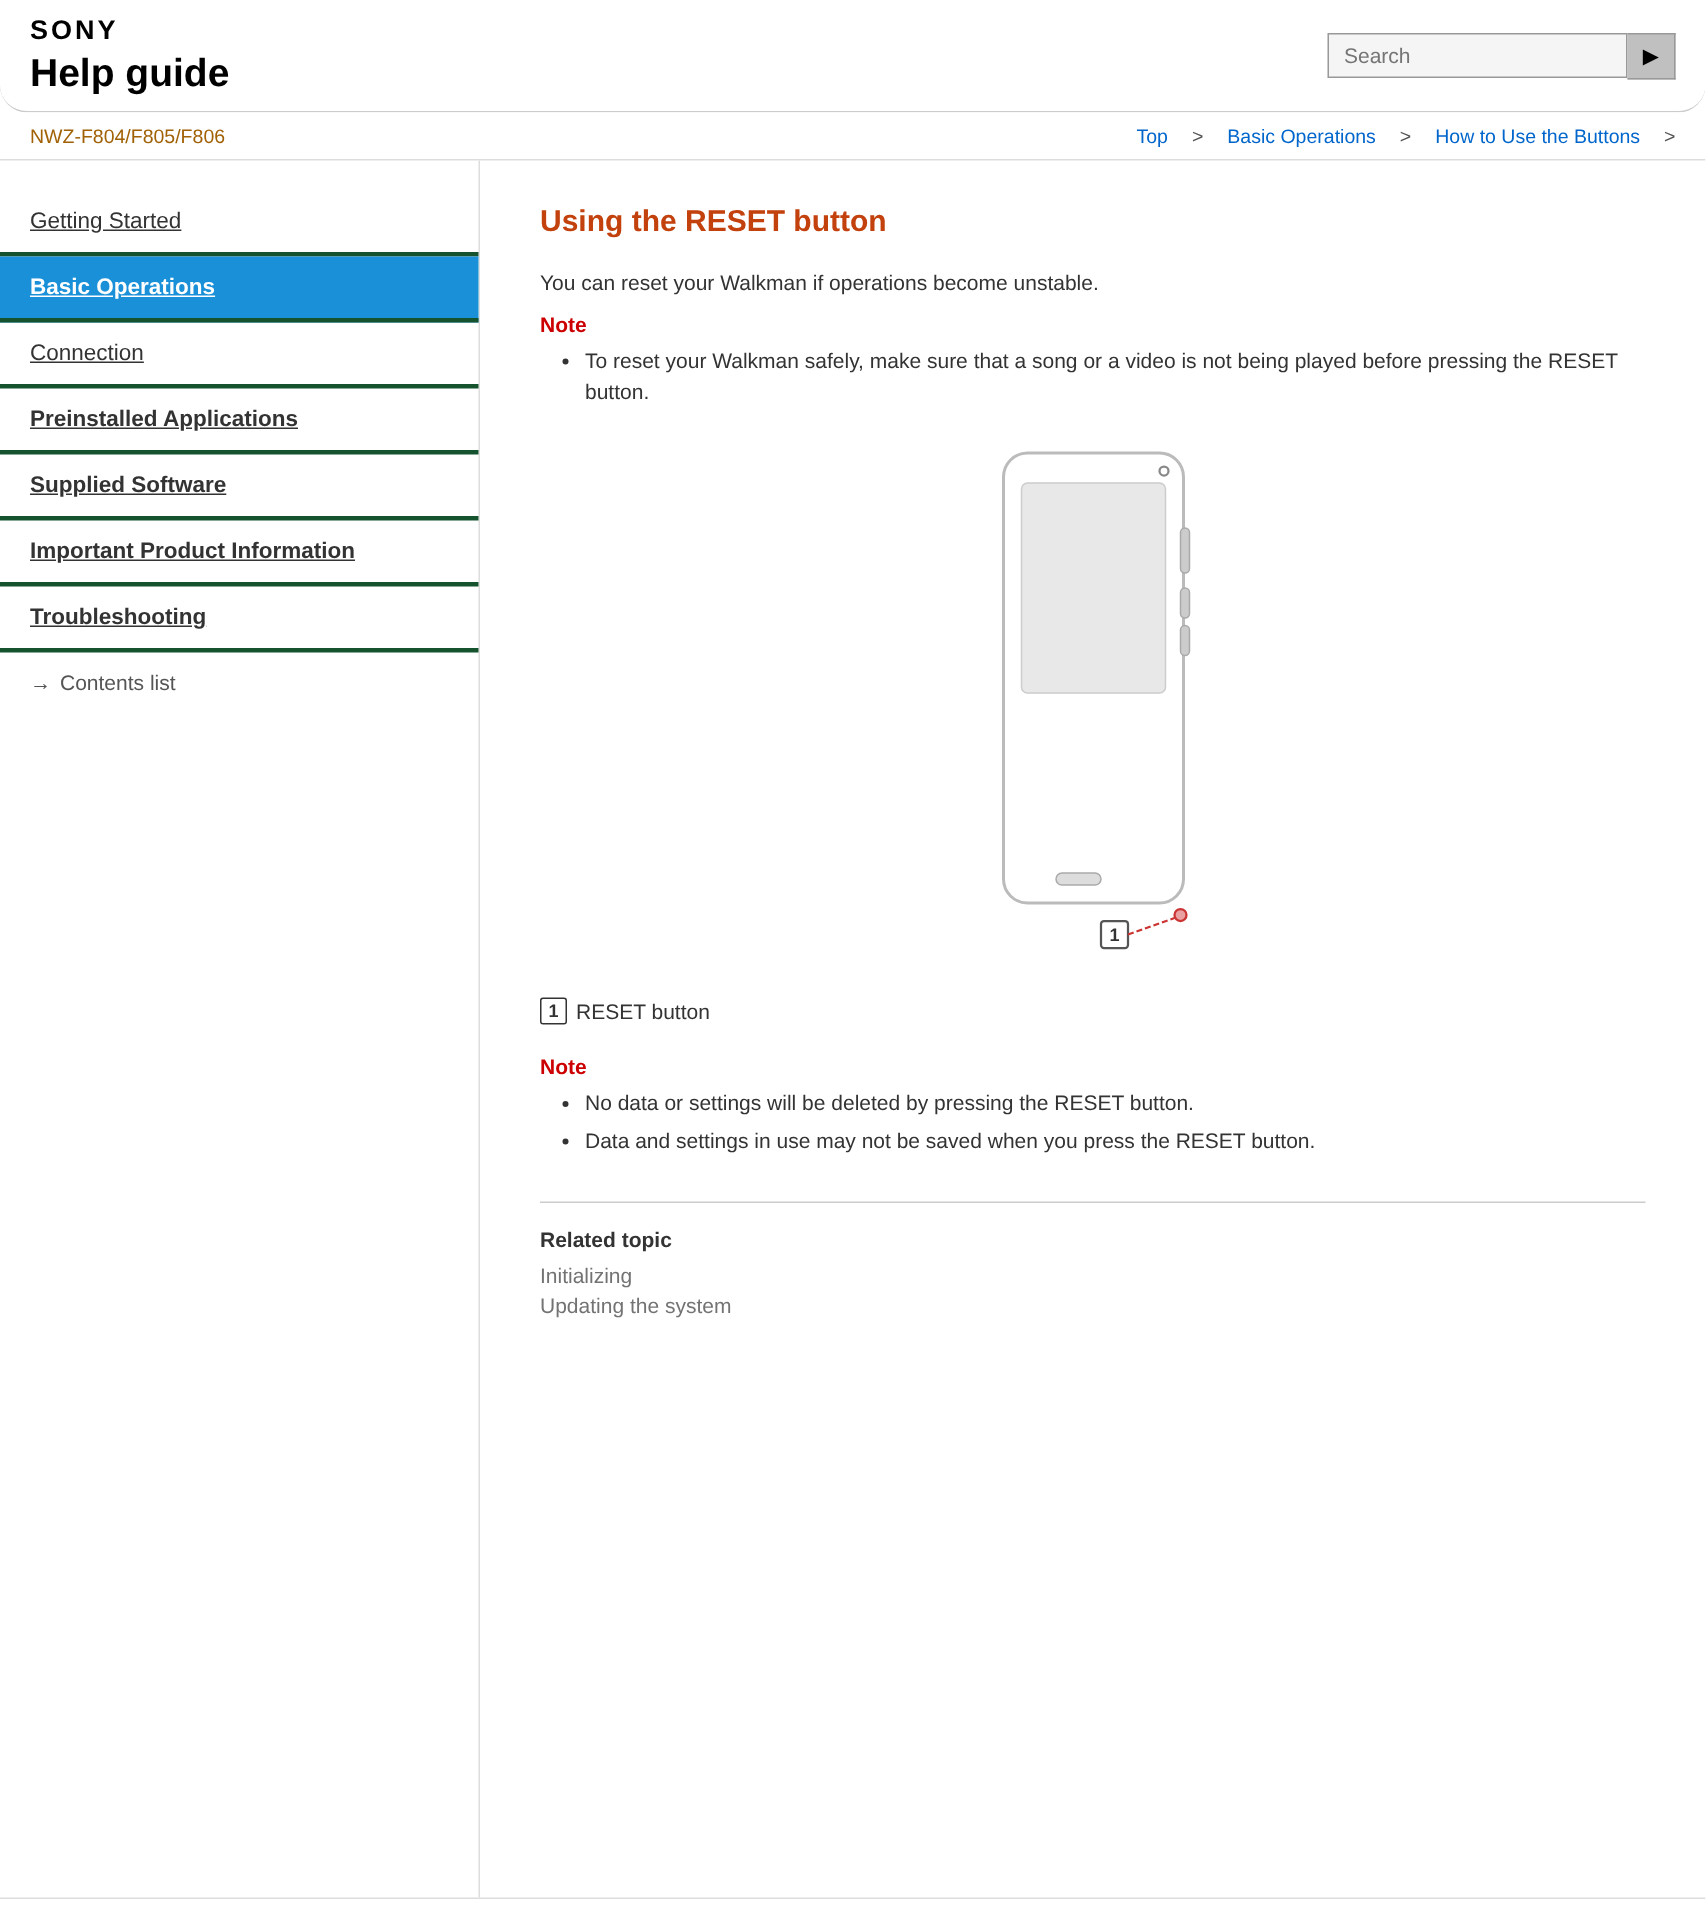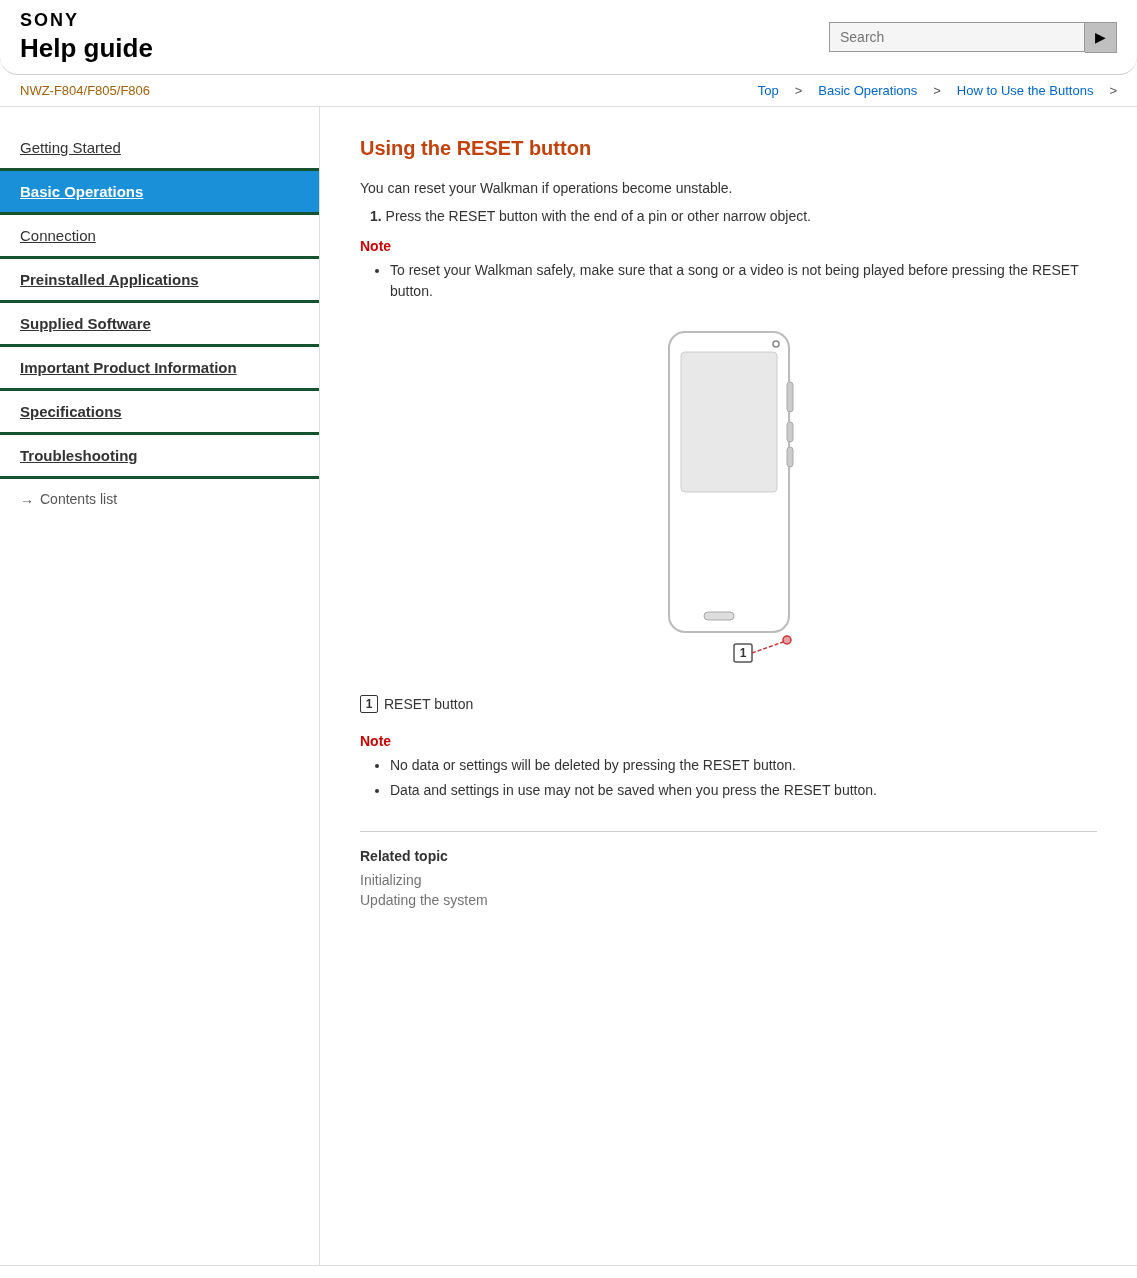--- a/index.html
+++ b/index.html
@@ -30,21 +30,21 @@
     }
     .header-right {
       display: flex;
       align-items: center;
       gap: 0;
     }
     .search-input {
       padding: 6px 10px;
       border: 1px solid #999;
       font-size: 14px;
-      width: 256px;
+      width: 200px;
       outline: none;
       background: #f5f5f5;
     }
     .search-button {
       padding: 6px 10px;
       border: 1px solid #999;
       border-left: none;
       background: #c0c0c0;
       cursor: pointer;
       font-size: 14px;
@@ -247,37 +247,32 @@
 
 <div class="main-layout">
 
   <nav class="sidebar">
     <div class="sidebar-item">Getting Started</div>
     <div class="sidebar-item active">Basic Operations</div>
     <div class="sidebar-item">Connection</div>
     <div class="sidebar-item bold">Preinstalled Applications</div>
     <div class="sidebar-item bold">Supplied Software</div>
     <div class="sidebar-item bold">Important Product Information</div>
-    <div class="sidebar-item bold">Specifications</div>
     <div class="sidebar-item bold">Troubleshooting</div>
     <div class="contents-list-link">
       <span class="arrow-icon">→</span>
       <span>Contents list</span>
     </div>
   </nav>
 
   <main class="content">
     <h1 class="page-title">Using the RESET button</h1>
 
     <p class="intro-text">You can reset your Walkman if operations become unstable.</p>
 
-    <div class="step-item">
-      <span class="step-num">1.</span>
-      <span>Press the RESET button with the end of a pin or other narrow object.</span>
-    </div>
 
     <div class="note-block">
       <div class="note-label">Note</div>
       <ul class="note-list">
         <li>To reset your Walkman safely, make sure that a song or a video is not being played before pressing the RESET button.</li>
       </ul>
     </div>
 
     <div class="device-image-container">
       <div class="device-svg-wrapper">

